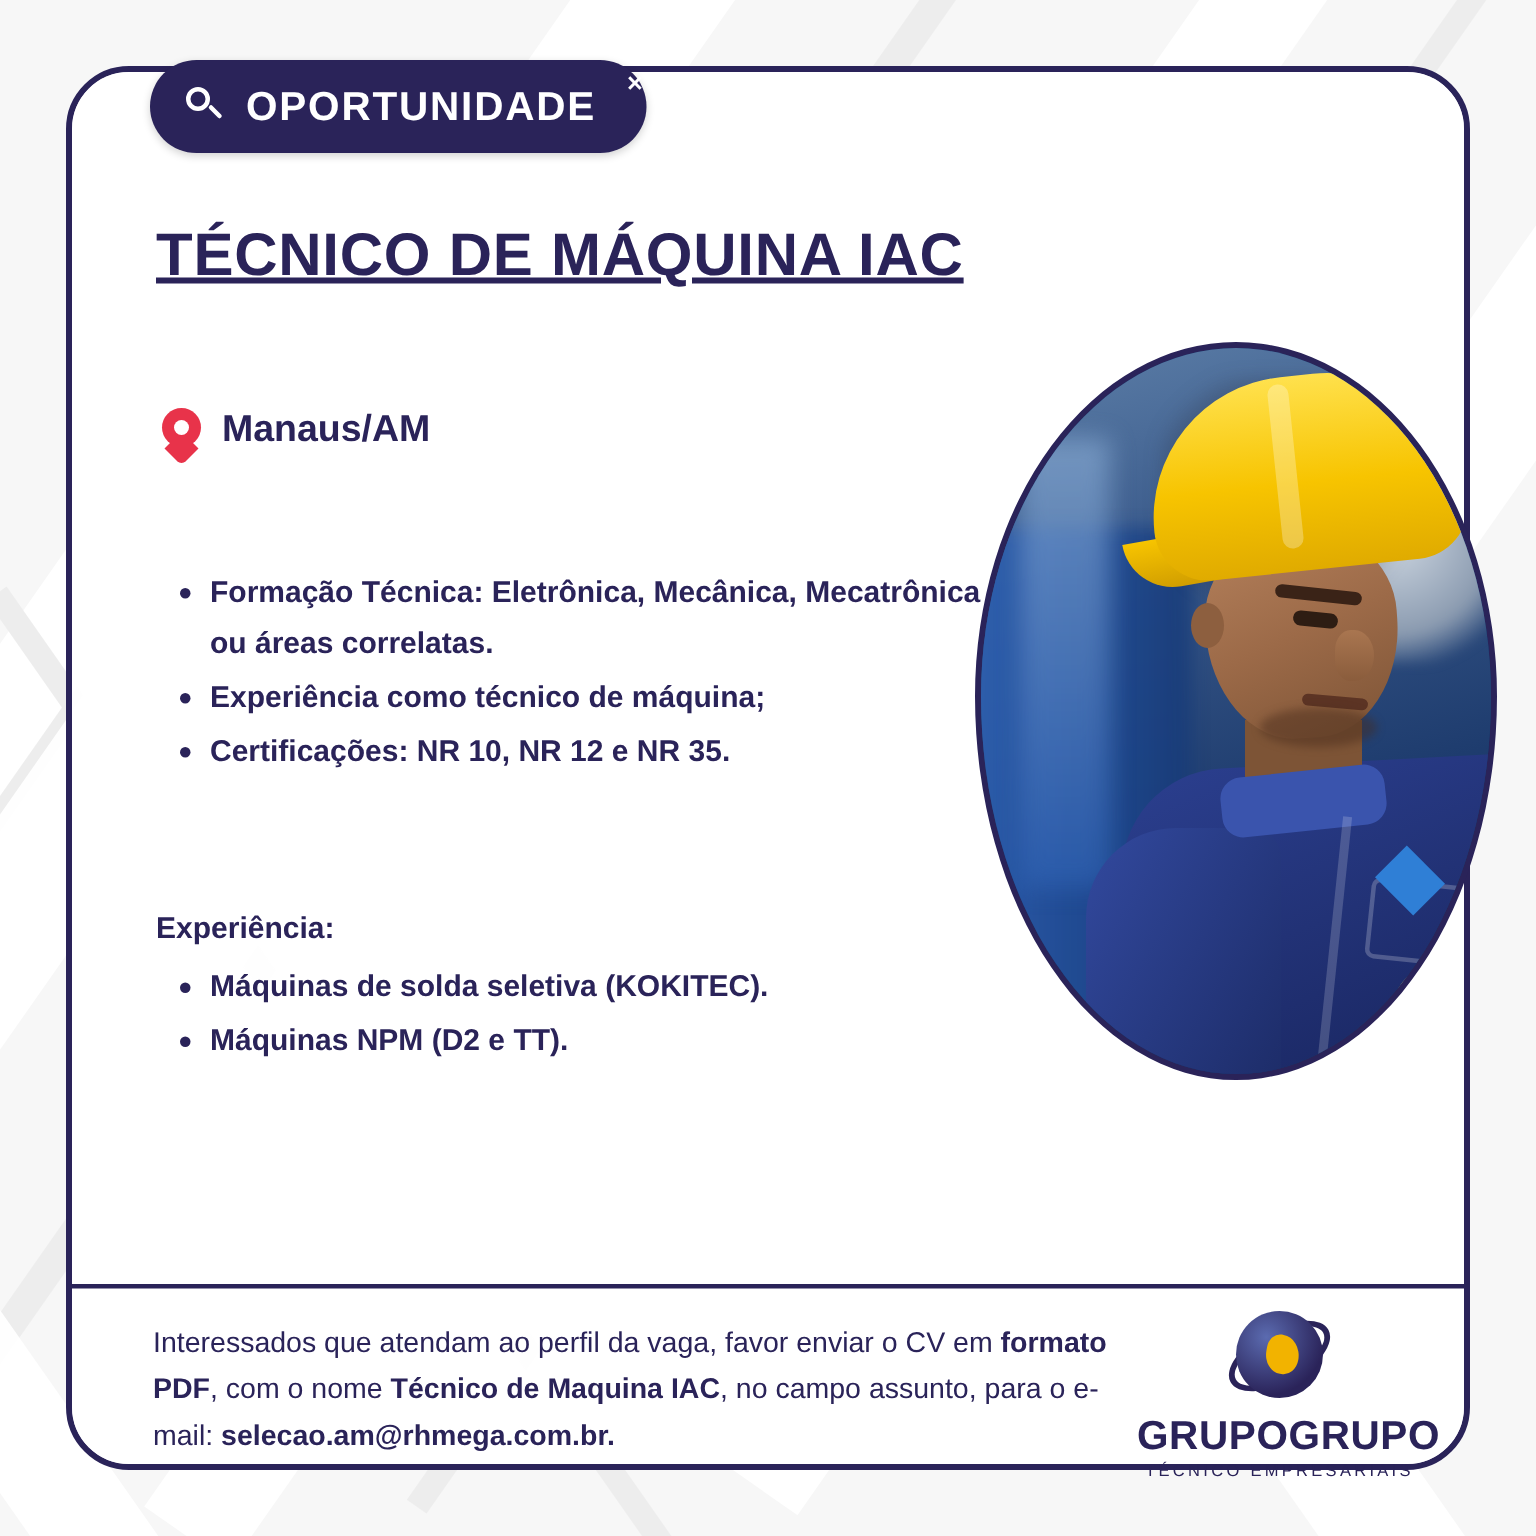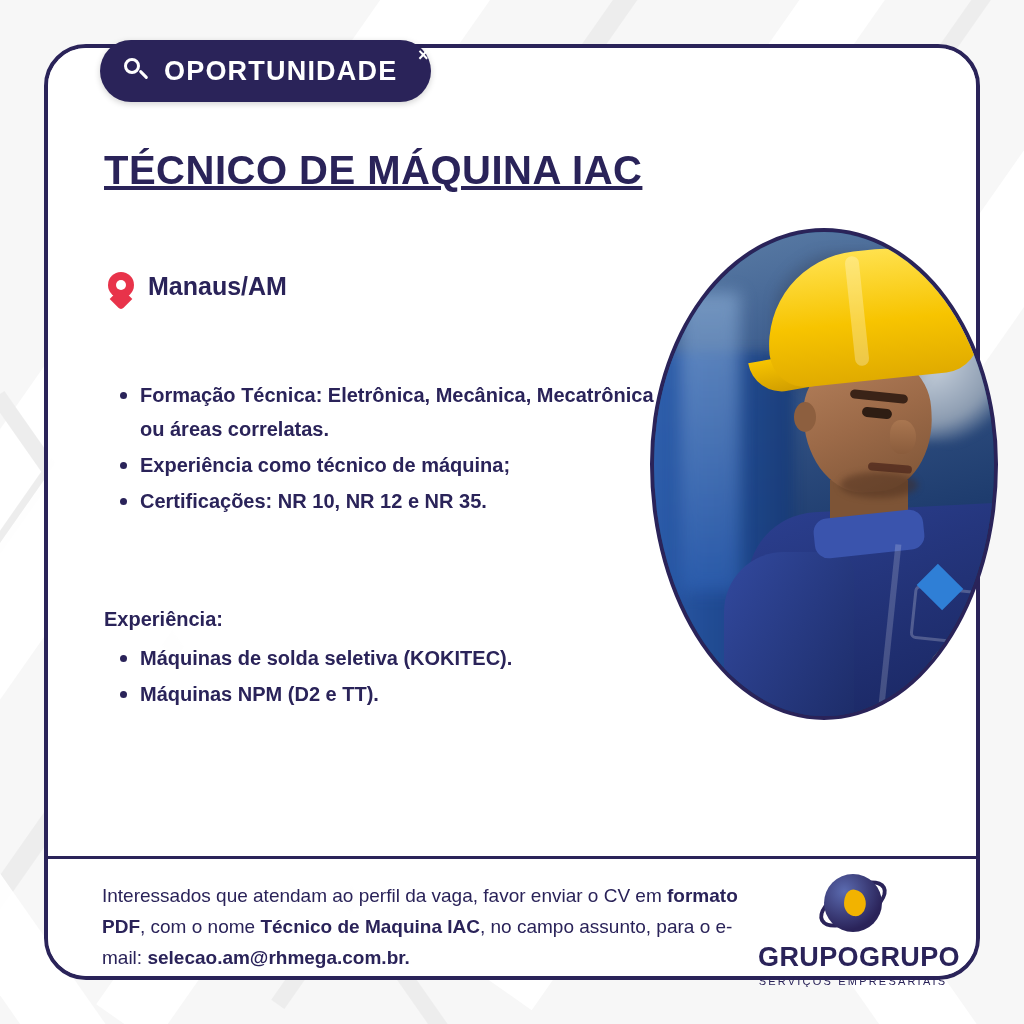--- a/index.html
+++ b/index.html
@@ -586,16 +586,16 @@
 
   <div class="logo">
     <div class="logo-globe">
       <span class="ring"></span>
       <span class="sphere"></span>
       <span class="map"></span>
     </div>
     <div class="logo-name">
       <span>GRUPO</span><span class="mega">GRUPO</span>
     </div>
-    <div class="logo-sub">SERVIÇOS EMPRESARIAIS</div>
+    <div class="logo-sub">TÉCNICO EMPRESARIAIS</div>
   </div>
 
 </div>
 
 </body></html>

